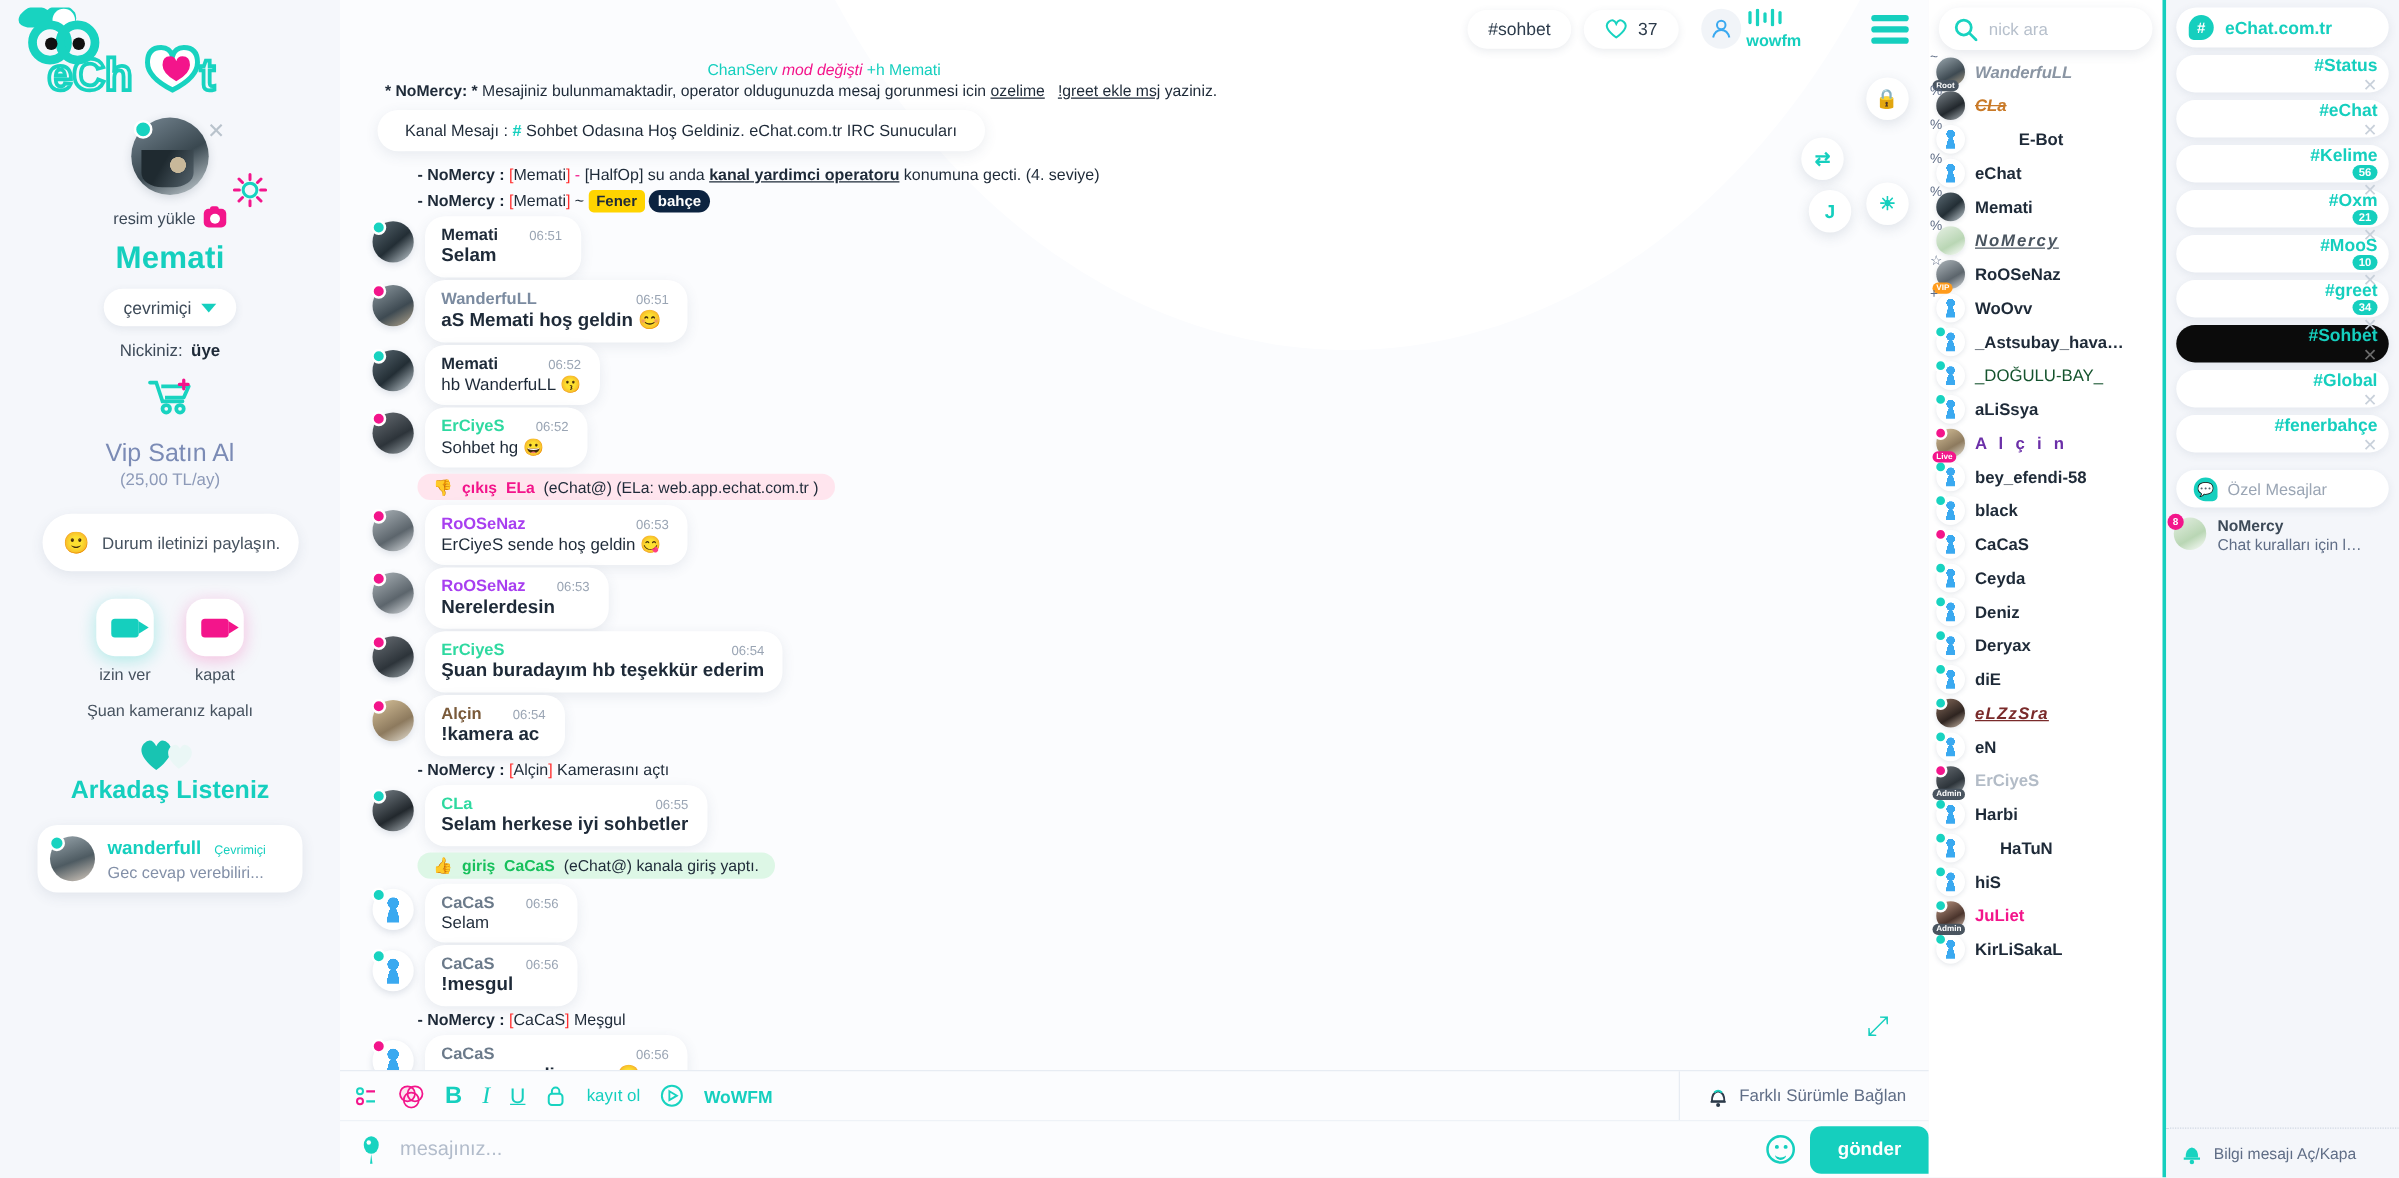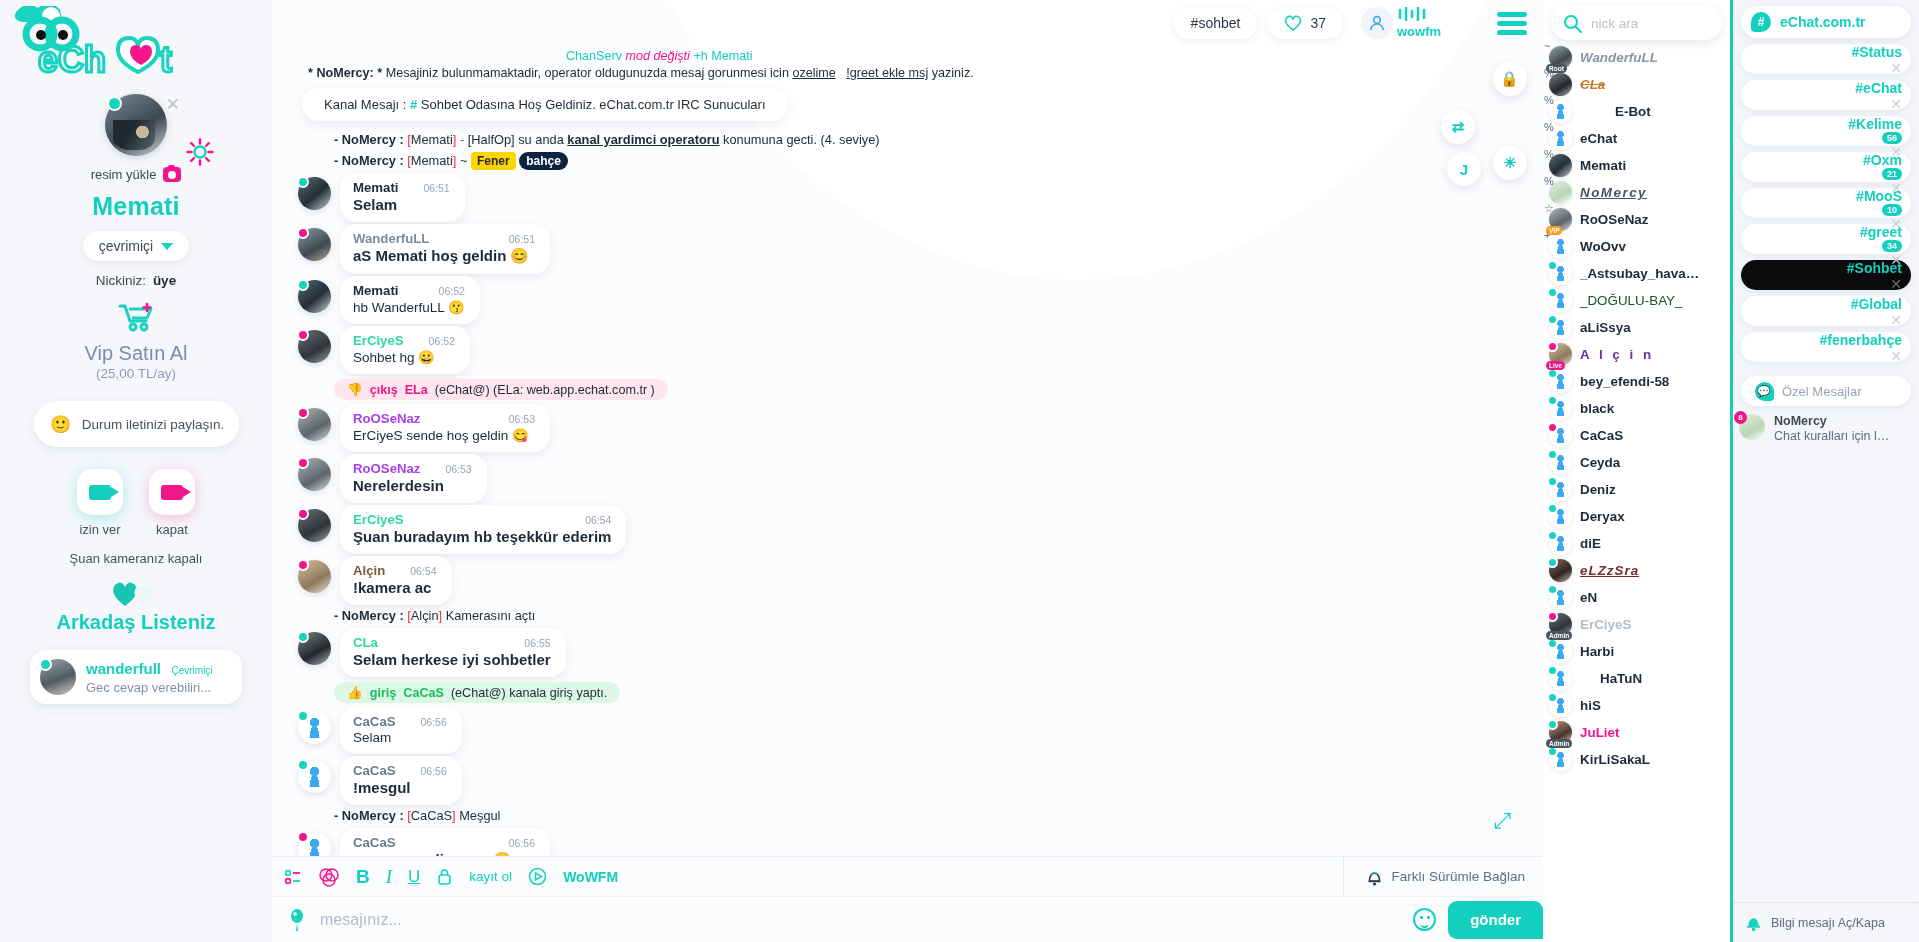--- a/index.html
+++ b/index.html
@@ -50,21 +50,21 @@
   .status-pill {
     margin-top: 10px; background: #fff; border-radius: 22px; padding: 7px 16px;
     font-size: 14px; color: #3d4a58; display: inline-flex; align-items: center; gap: 8px;
     box-shadow: 0 2px 7px rgba(60,80,110,.10); cursor: pointer;
   }
   .caret-down { width:0;height:0;border-left:6px solid transparent;border-right:6px solid transparent;border-top:7px solid #15cfbe; }
   .nick-row { margin-top: 12px; font-size: 13.5px; color: #3d4a58; }
   .nick-row b { color:#1e2a38; margin-left:3px; }
 
   .cart-icon { margin-top: 14px; }
-  .vip-title { margin-top: 10px; font-size: 20px; color: #7b8bb5; font-weight: 400;}
+  .vip-title { margin-top: 20px; font-size: 20px; color: #7b8bb5; font-weight: 400;}
   .vip-sub { font-size: 13.5px; color: #8d9ab8; margin-top: 1px; }
 
   .status-share {
     margin-top: 20px; background: #fff; border-radius: 26px; height: 46px;
     width: 205px; display: flex; align-items: center; gap: 10px; padding-left: 17px;
     box-shadow: 0 3px 10px rgba(60,80,110,.10); font-size: 13.5px; color: #46525f; cursor:pointer;
   }
   .emoji-sm { font-size: 17px; }
 
   .cam-buttons { margin-top: 22px; display: flex; gap: 26px; }

